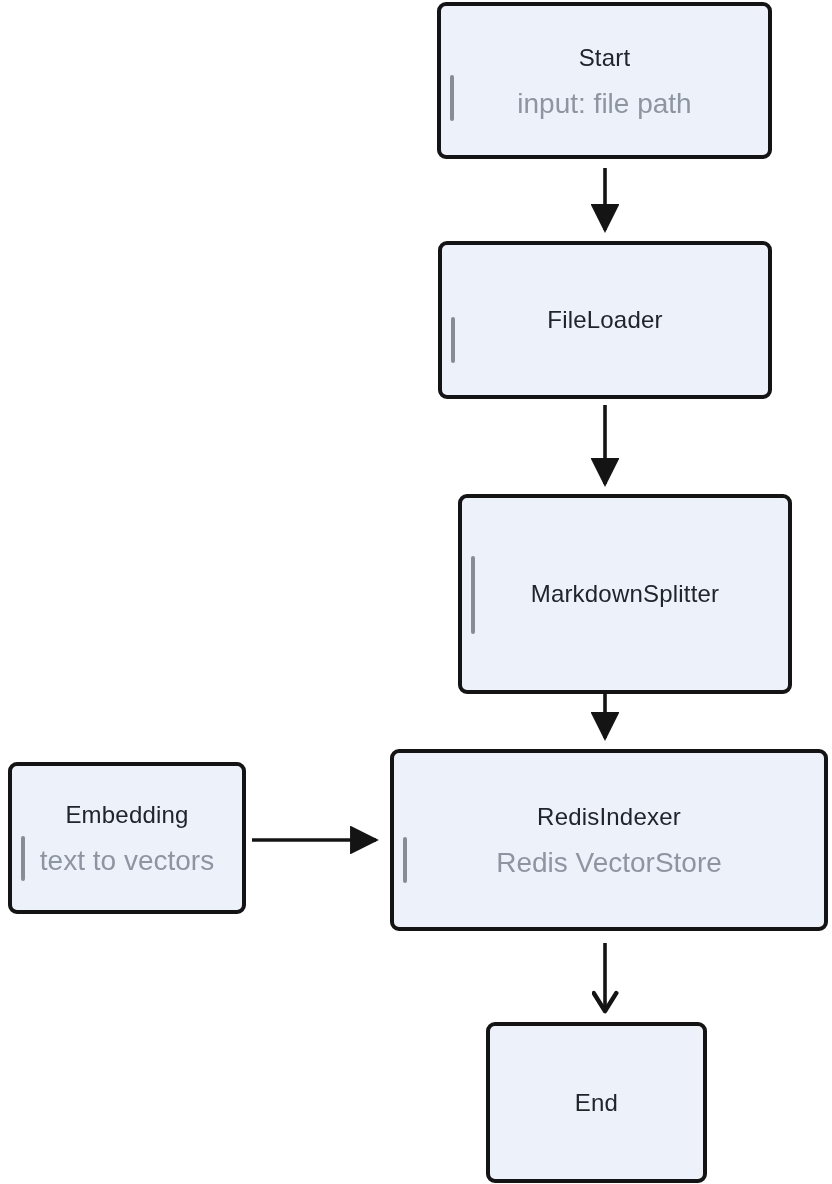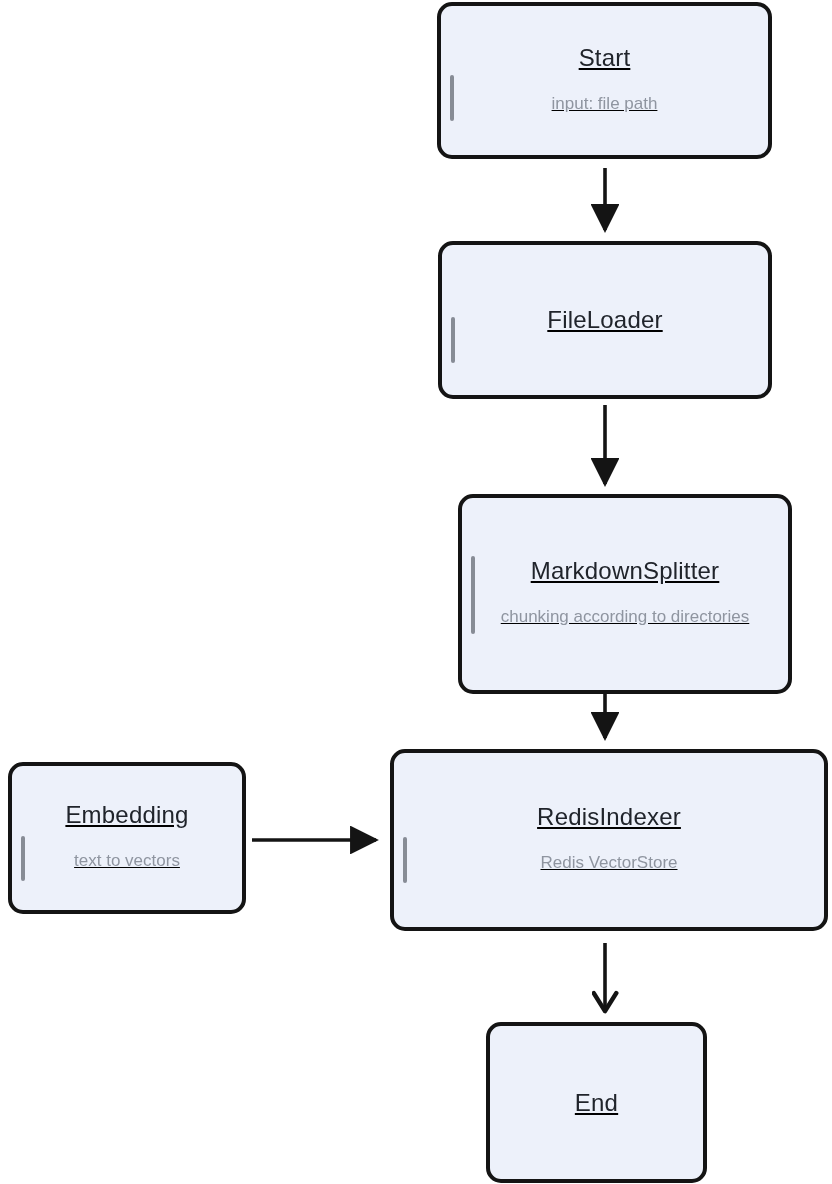--- a/index.html
+++ b/index.html
@@ -18,35 +18,34 @@
     background:var(--bg);
     font-family:"Liberation Sans", sans-serif;
   }
   .stage{position:absolute;inset:0;}
   svg.edges{position:absolute;left:0;top:0;pointer-events:none;}
 
   .node{
     position:absolute;
     background:var(--node-fill);
     border:4px solid var(--node-border);
-    border-radius:15px;
+    border-radius:9px;
     display:flex;flex-direction:column;
     align-items:center;justify-content:center;
     gap:12px;
     padding:0 12px;
     text-align:center;
-    text-decoration:underline;
   }
   .node .title{
     font-size:24px;line-height:34px;font-weight:500;
     color:var(--title);
     letter-spacing:0.2px;
   }
   .node .subtitle{
-    font-size:17px;line-height:34px;font-weight:400;
+    font-size:28px;line-height:34px;font-weight:400;
     color:var(--subtitle);
   }
   .node .port-bar{
     position:absolute;left:9px;width:4px;border-radius:2px;
     background:var(--bar);
   }
 
   #node-start        {left:437px;top:2px;   width:335px;height:157px;}
   #node-start .port-bar{top:69px;height:46px;}
 
@@ -93,21 +92,20 @@
   </div>
 
   <div class="node" id="node-fileloader">
     <span class="port-bar"></span>
     <div class="title">FileLoader</div>
   </div>
 
   <div class="node" id="node-markdownsplitter">
     <span class="port-bar"></span>
     <div class="title">MarkdownSplitter</div>
-    <div class="subtitle">chunking according to directories</div>
   </div>
 
   <div class="node" id="node-redisindexer">
     <span class="port-bar"></span>
     <div class="title">RedisIndexer</div>
     <div class="subtitle">Redis VectorStore</div>
   </div>
 
   <div class="node" id="node-embedding">
     <span class="port-bar"></span>

